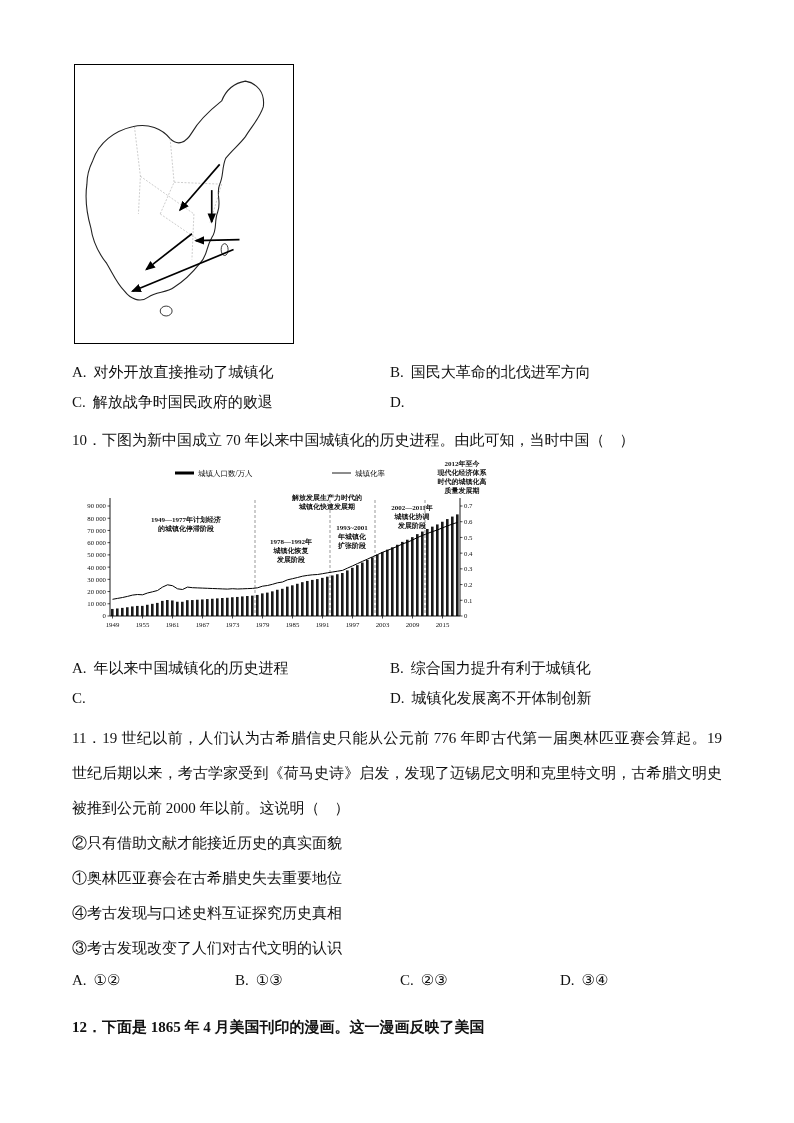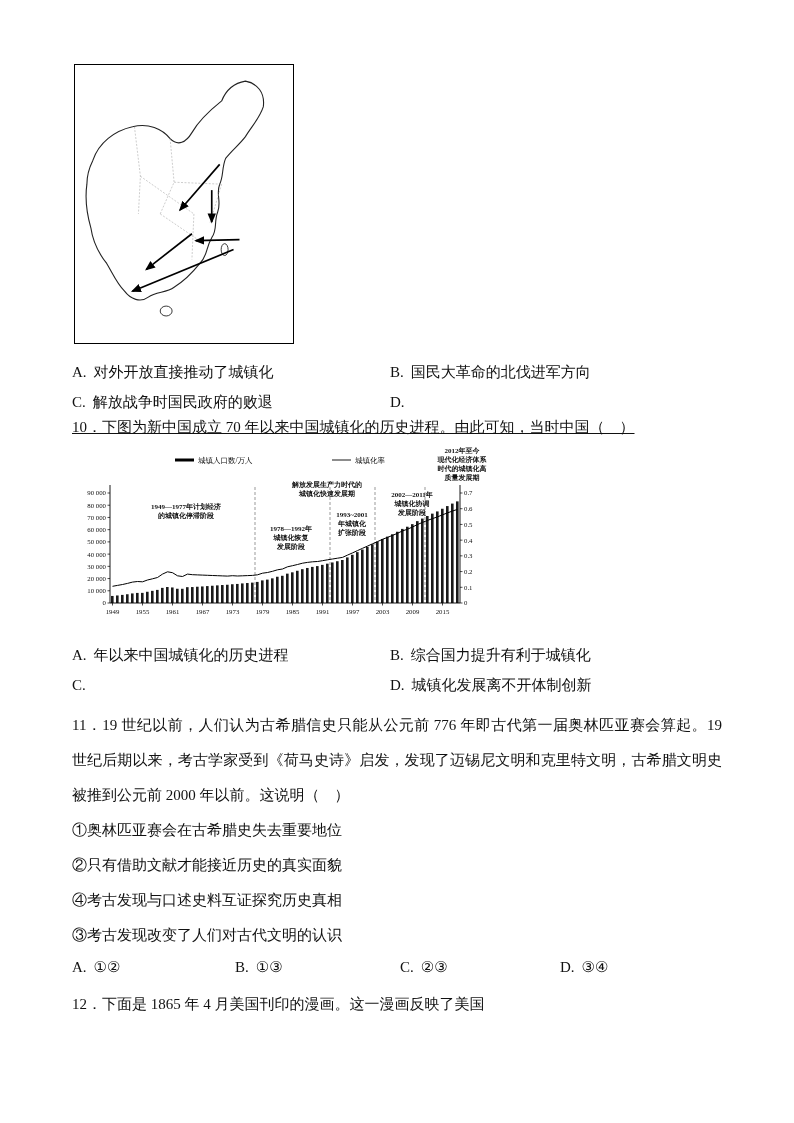--- a/index.html
+++ b/index.html
@@ -10,27 +10,27 @@
   }
   .content{padding:64px 72px 40px 72px;}
   .map-figure{
     width:220px;height:280px;border:1px solid #000;
     margin-left:2px;box-sizing:border-box;background:#fff;
   }
   .map-figure svg{width:100%;height:100%;display:block;}
   .opt-grid2{display:grid;grid-template-columns:318px 1fr;row-gap:9px;margin-top:18px;}
   .opt{display:flex;align-items:baseline;line-height:21px;}
   .opt-label{margin-right:7px;white-space:nowrap;}
-  .stem{margin-top:2px;line-height:1.7;text-decoration:underline;}
+  .stem{margin-top:15px;line-height:1.7;}
   .chart-figure{position:relative;width:436px;height:188px;margin:4px 0 2px 8px;}
   .chart-figure svg{width:100%;height:100%;display:block;}
   .q11-para{margin-top:12px;line-height:35px;text-align:justify;}
   .q11-item{line-height:35px;}
   .opt-row4{display:grid;grid-template-columns:163px 165px 160px 1fr;margin-top:4px;line-height:32px;}
-  .q12-stem{margin-top:14px;line-height:1.7;}
+  .q12-stem{margin-top:24px;line-height:1.7;font-weight:bold;}
 </style>
 </head>
 <body>
 
 <div class="content">
 
   <div class="map-figure">
     <svg viewBox="0 0 220 280">
       <defs>
         <marker id="ah" markerWidth="8" markerHeight="8" refX="5" refY="2.5" orient="auto">
@@ -277,22 +277,22 @@
     <div class="opt">
       <span class="opt-label">C.</span>
     </div>
     <div class="opt">
       <span class="opt-label">D.</span>
       <span>城镇化发展离不开体制创新</span>
     </div>
   </div>
 
   <div class="q11-para">11．19 世纪以前，人们认为古希腊信史只能从公元前 776 年即古代第一届奥林匹亚赛会算起。19 世纪后期以来，考古学家受到《荷马史诗》启发，发现了迈锡尼文明和克里特文明，古希腊文明史被推到公元前 2000 年以前。这说明（　）</div>
+  <div class="q11-item">②只有借助文献才能接近历史的真实面貌</div>
   <div class="q11-item">①奥林匹亚赛会在古希腊史失去重要地位</div>
-  <div class="q11-item">②只有借助文献才能接近历史的真实面貌</div>
   <div class="q11-item">④考古发现与口述史料互证探究历史真相</div>
   <div class="q11-item">③考古发现改变了人们对古代文明的认识</div>
 
   <div class="opt-row4">
     <div class="opt">
       <span class="opt-label">A.</span>
       <span>①②</span>
     </div>
     <div class="opt">
       <span class="opt-label">B.</span>

